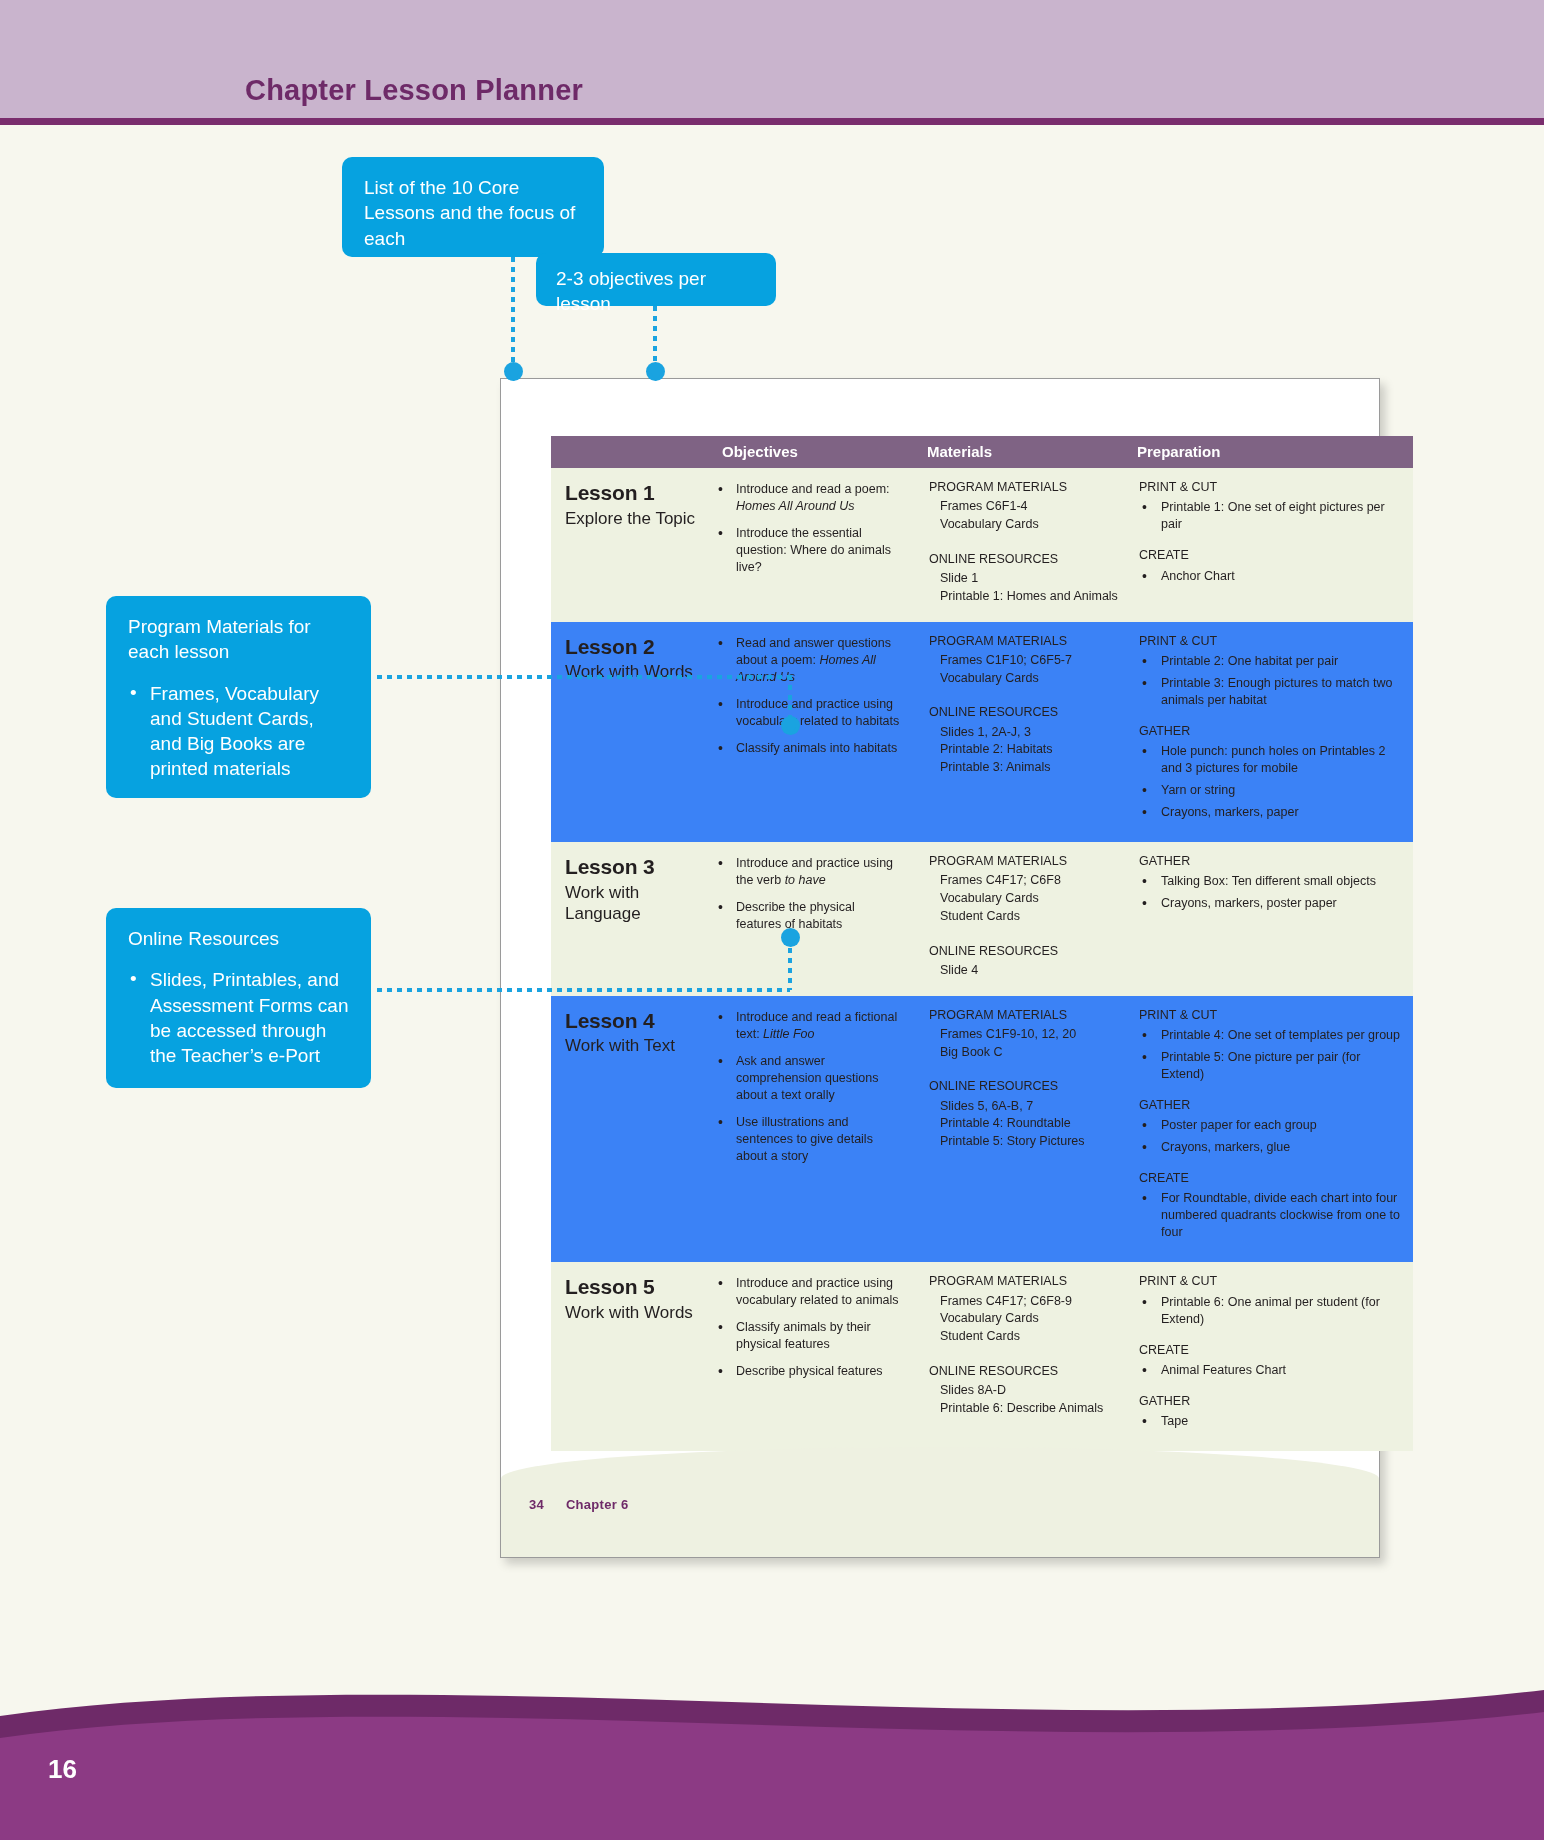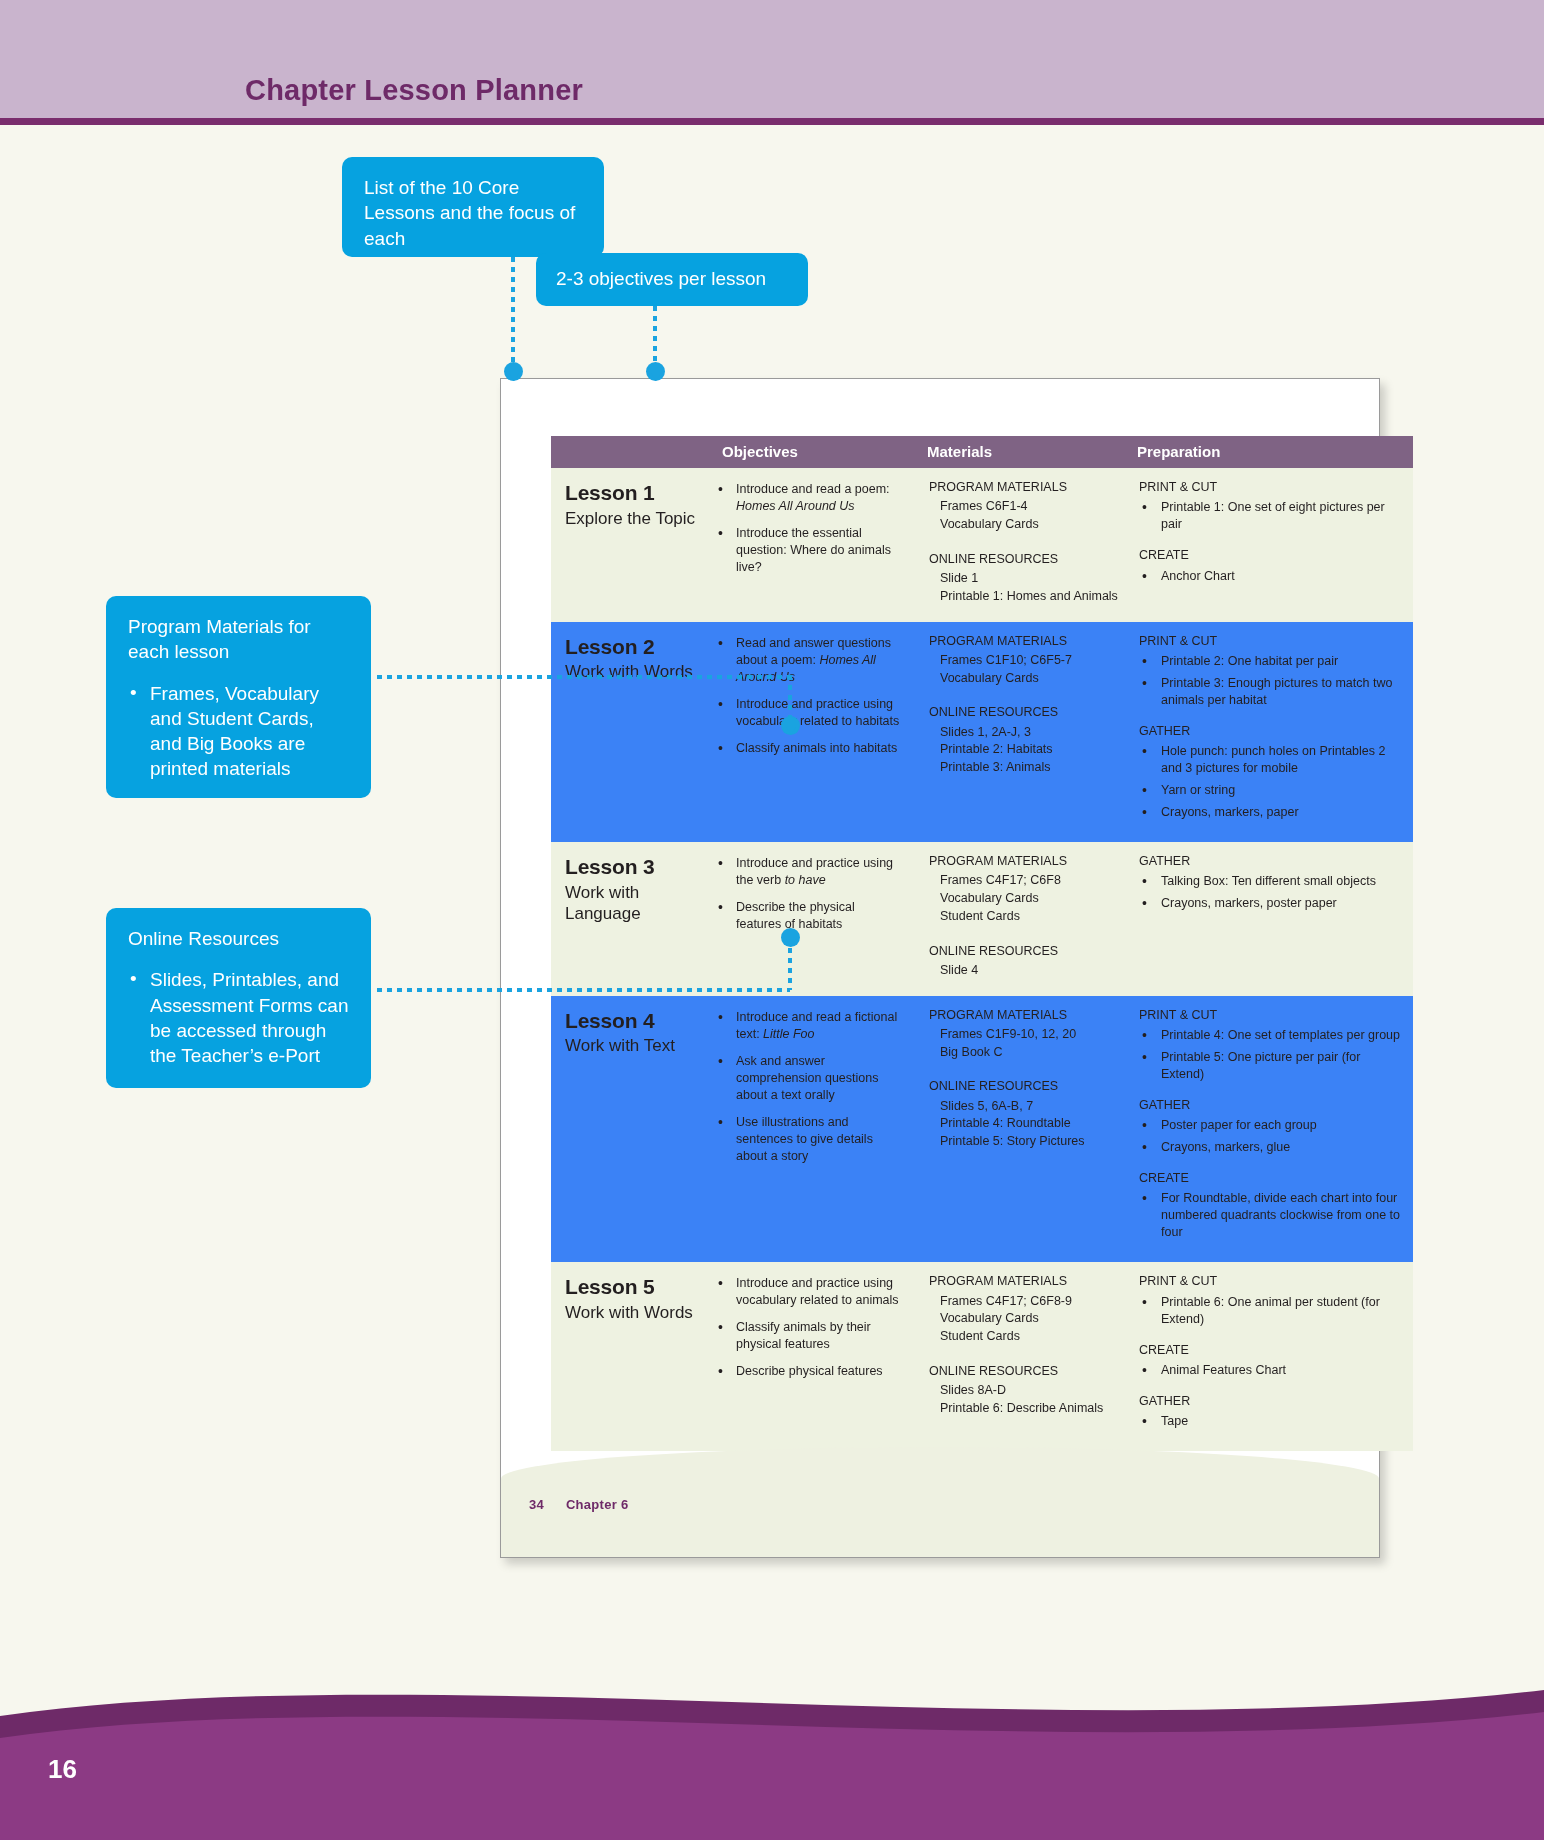--- a/index.html
+++ b/index.html
@@ -209,21 +209,21 @@
     font-size: 19px;
     line-height: 1.33;
   }
   .callout ul li:before {
     content: "\2022";
     position: absolute;
     left: 2px; top: -1px;
   }
 
   #callout-core    { left: 342px; top: 157px;  width: 262px; height: 100px; }
-  #callout-obj     { left: 536px; top: 253px;  width: 272px; height: 53px;
+  #callout-obj     { left: 536px; top: 253px;  width: 240px; height: 53px;
                      padding: 13px 20px; }
   #callout-program { left: 106px; top: 596px;  width: 265px; height: 202px; }
   #callout-online  { left: 106px; top: 908px;  width: 265px; height: 180px; }
 
   
   .dot-v, .dot-h {
     position: absolute;
     z-index: 4;
   }
   .dot-v {

